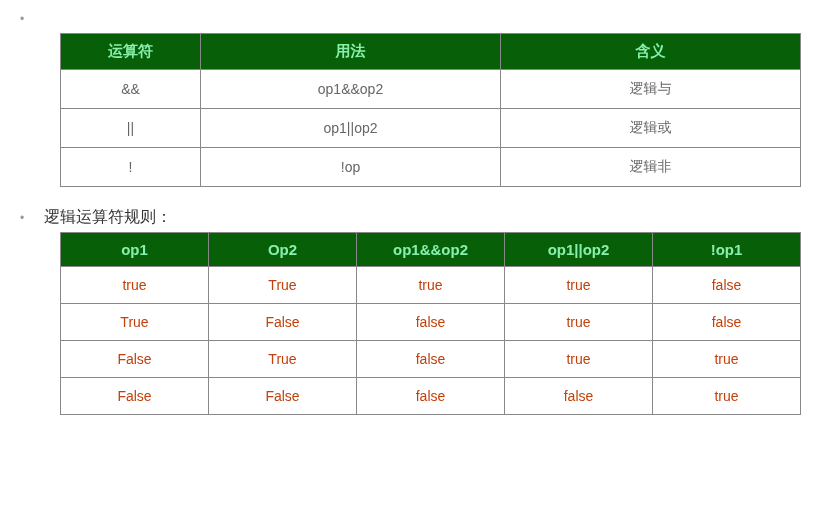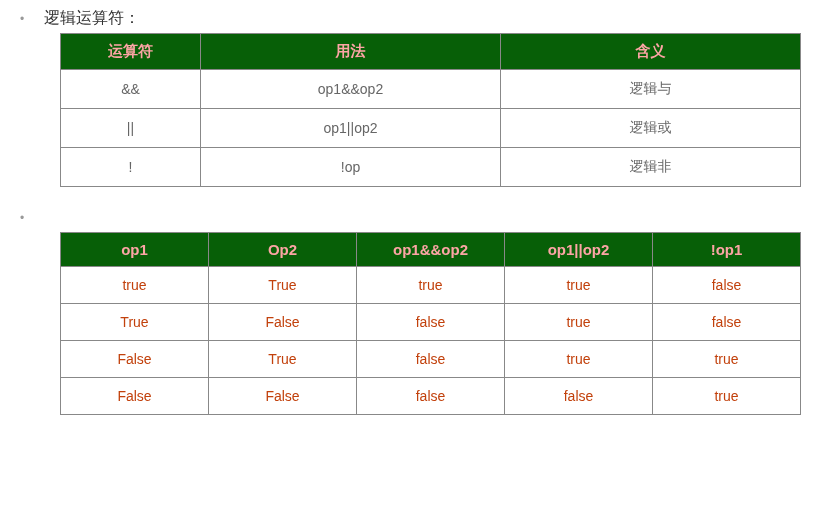--- a/index.html
+++ b/index.html
@@ -28,21 +28,21 @@
     font-size: 16px;
   }
   table {
     border-collapse: collapse;
     margin-left: 40px;
     margin-bottom: 18px;
     table-layout: fixed;
   }
   th {
     background: #075f07;
-    color: #fca5a5;
+    color: #86efac;
     font-weight: bold;
     text-align: center;
     padding: 8px 6px;
     border: 1px solid #888;
     font-size: 15px;
   }
   td {
     text-align: center;
     padding: 10px 6px;
     border: 1px solid #888;
@@ -56,21 +56,20 @@
   .t2 { width: 740px; }
   .t2 col { width: 148px; }
   .v-true  { color: #c2410c; }
   .v-false { color: #c2410c; }
 </style>
 </head>
 <body>
 
 <div class="bullet-row">
   <div class="bullet-dot">•</div>
-  <div class="bullet-text">逻辑运算符：</div>
 </div>
 
 <table class="t1">
   <colgroup>
       <col class="c1">
       <col class="c2">
       <col class="c3">
     </colgroup>
   <thead>
     <tr>
@@ -93,20 +92,21 @@
     <tr>
       <td>!</td>
       <td>!op</td>
       <td>逻辑非</td>
     </tr>
   </tbody>
 </table>
 
 <div class="bullet-row">
   <div class="bullet-dot">•</div>
+  <div class="bullet-text">逻辑运算符规则：</div>
 </div>
 
 <table class="t2">
   <colgroup>
       <col>
       <col>
       <col>
       <col>
       <col>
     </colgroup>

